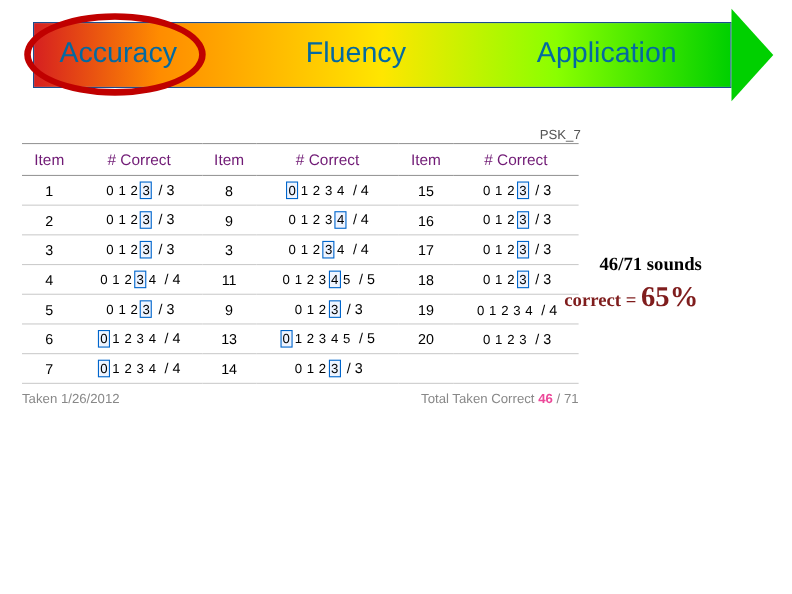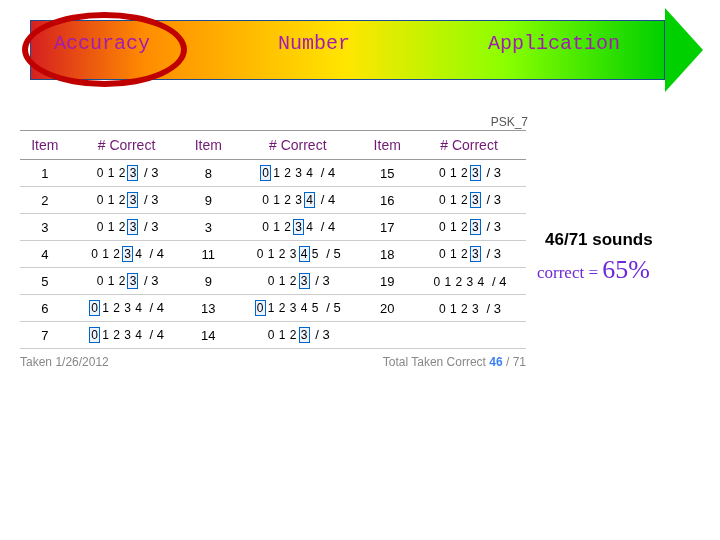--- a/index.html
+++ b/index.html
@@ -25,23 +25,23 @@
     left: 665px;
     top: 8px;
     width: 0;
     height: 0;
     border-top: 42px solid transparent;
     border-bottom: 42px solid transparent;
     border-left: 38px solid #00d000;
   }
   .banner-text {
     position: absolute;
-    font-family: Liberation Mono, monospace;
-    font-size: 20px;
-    color: #a21caf;
+    font-family: Liberation Sans, sans-serif;
+    font-size: 26px;
+    color: #0369a1;
     top: 32px;
   }
   .oval {
     position: absolute;
     left: 22px;
     top: 12px;
     width: 165px;
     height: 75px;
     border: 6px solid #c00000;
     border-radius: 50%;
@@ -98,45 +98,45 @@
     position: absolute;
     left: 20px;
     width: 506px;
     font-size: 12px;
     color: #888;
   }
   .sounds {
     position: absolute;
     left: 545px;
     top: 230px;
-    font-family: Liberation Sans, sans-serif;
+    font-family: Liberation Serif, serif;
     font-weight: bold;
     font-size: 17px;
     color: #000;
   }
   .pct {
     position: absolute;
-    left: 537px;
+    left: 513px;
     top: 255px;
     font-family: Georgia, 'Times New Roman', serif;
-    font-weight: normal;
+    font-weight: bold;
     font-size: 17px;
-    color: #6d28d9;
+    color: #7f1d1d;
   }
   .pct .big { font-size: 26px; }
   .totalcorrect { color:#888; }
-  .totalcorrect .green { color: #3b82f6; font-weight: bold; }
+  .totalcorrect .green { color: #ec4899; font-weight: bold; }
 </style>
 </head>
 <body>
 
 <div class="banner"></div>
 <div class="banner-arrowhead"></div>
 <span class="banner-text" style="left:54px;">Accuracy</span>
-<span class="banner-text" style="left:278px;">Number</span>
+<span class="banner-text" style="left:278px;">Fluency</span>
 <span class="banner-text" style="left:488px;">Application</span>
 <div class="oval"></div>
 
 <span class="psk">PSK_7</span>
 
 <div class="tablewrap">
   <table class="grid">
     <thead>
       <tr>
         <th>Item</th>

